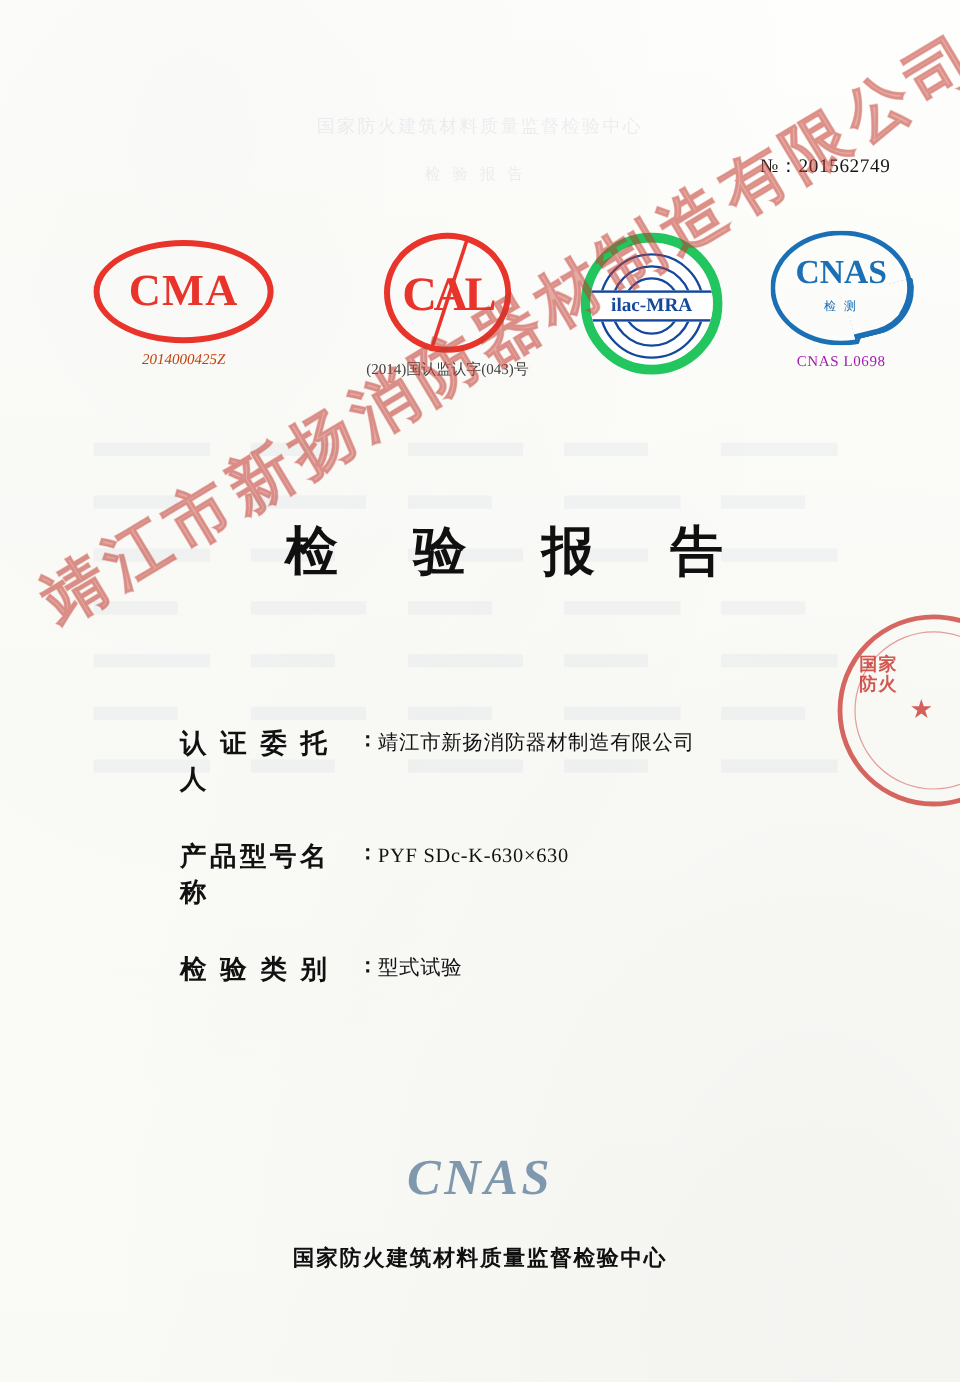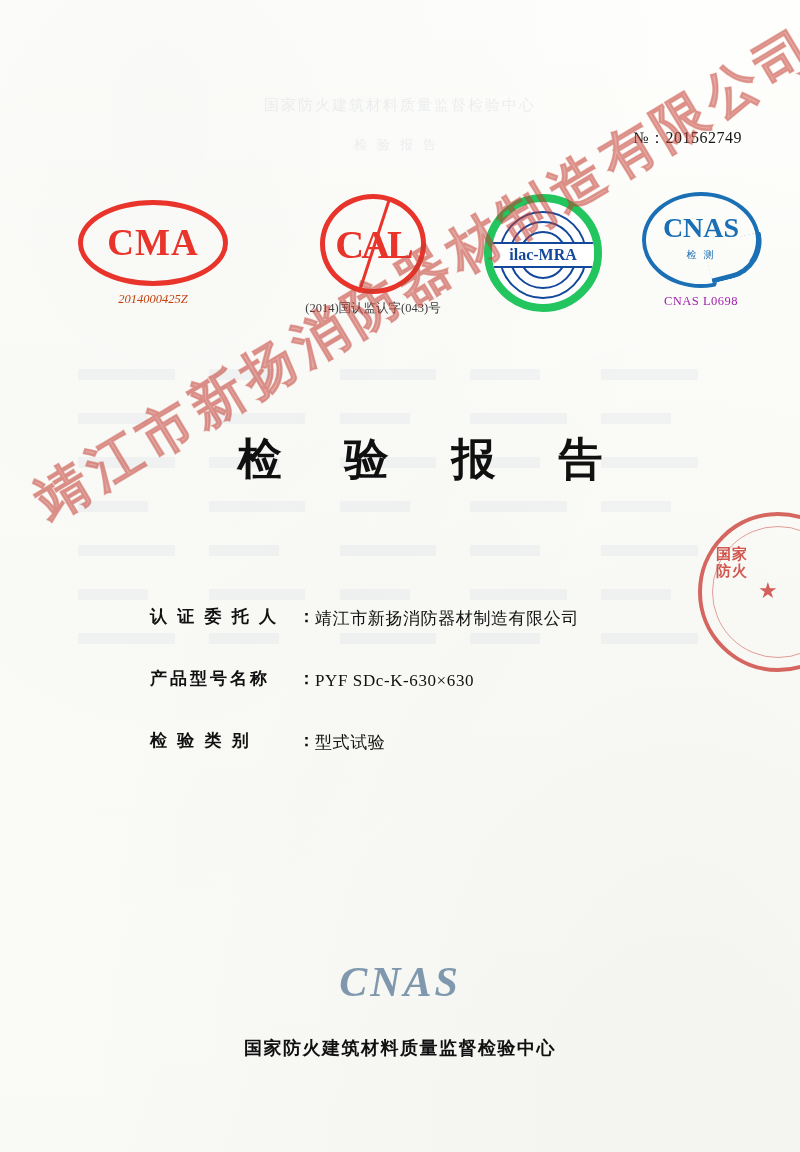--- a/index.html
+++ b/index.html
@@ -278,21 +278,21 @@
     right: 80px;
   }
   .field-row {
     display: flex;
     align-items: flex-start;
     margin-bottom: 34px;
   }
   .field-label {
     width: 148px;
     flex: 0 0 148px;
-    font-size: 17px;
+    font-size: 22px;
     font-weight: bold;
     letter-spacing: 3px;
     color: #111;
     font-family: "Liberation Serif", serif;
   }
   .field-colon {
     flex: 0 0 12px;
     font-size: 17px;
     font-weight: bold;
     color: #111;

